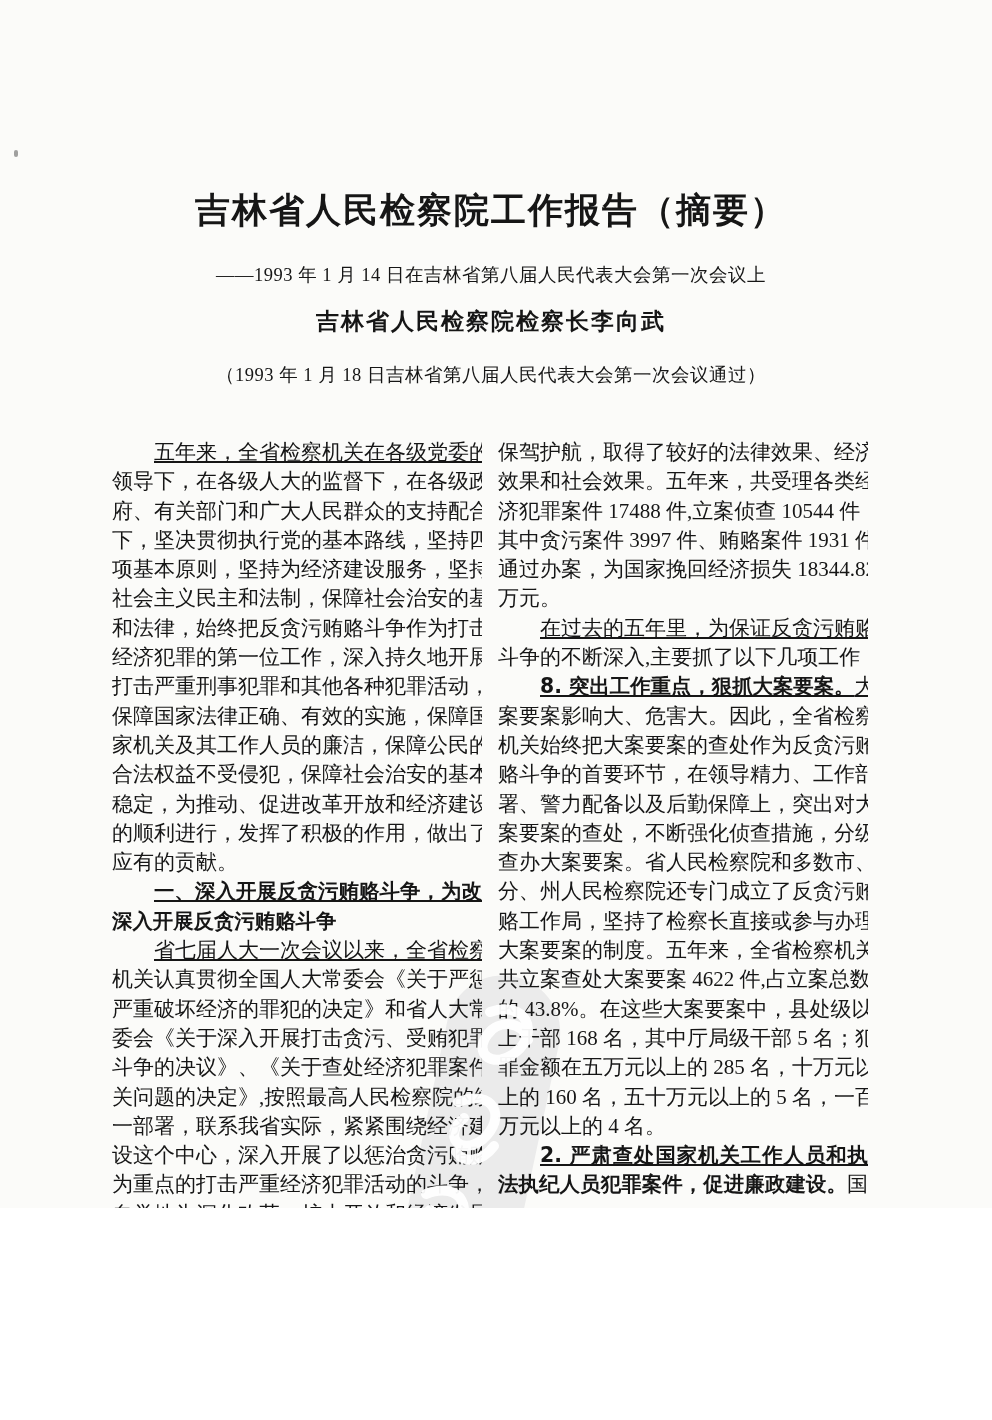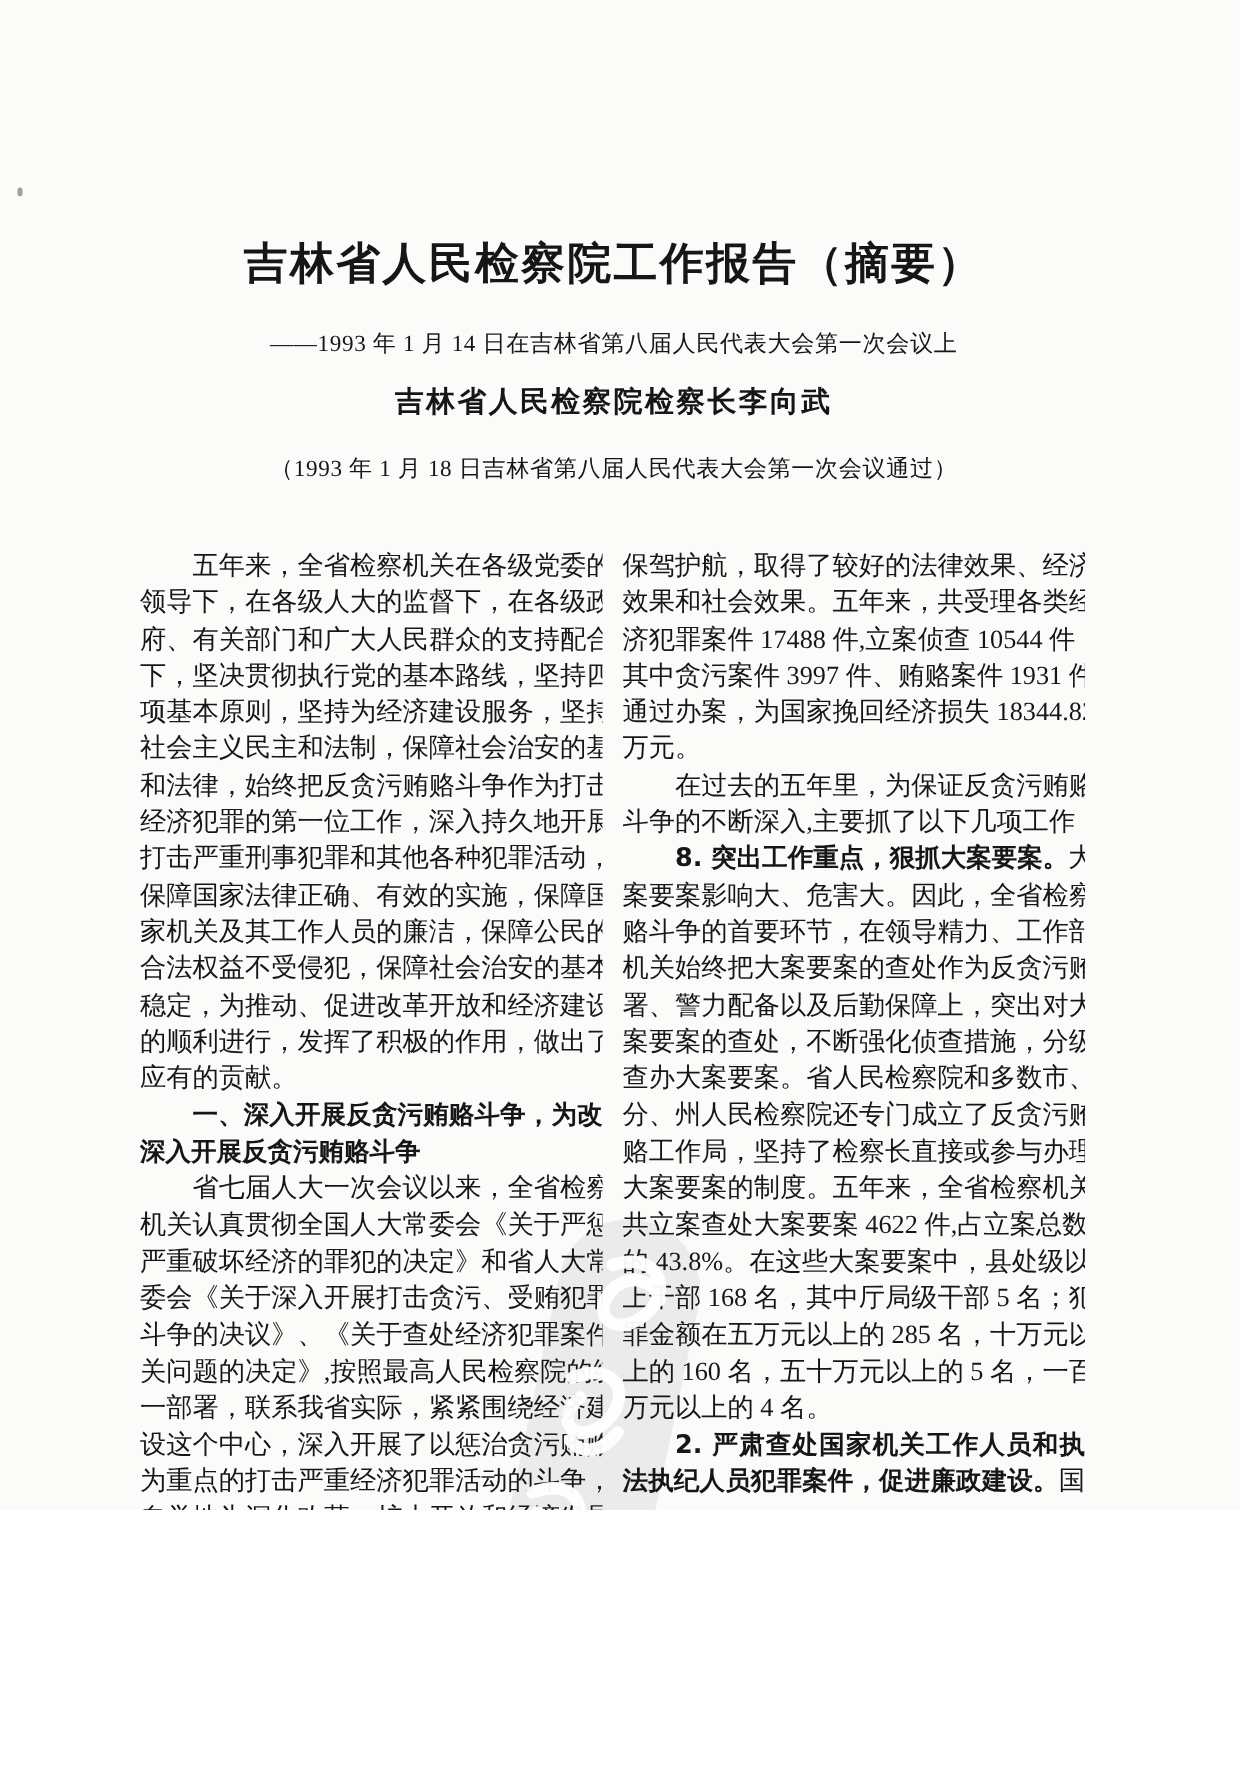--- a/index.html
+++ b/index.html
@@ -20,21 +20,21 @@
   .columns{position:absolute;top:438px;left:112px;width:758px;z-index:1;}
   .col{position:absolute;top:0;width:370px;}
   #col-left{left:0;}
   #col-right{left:386px;}
   .line{
     height:29.3px;line-height:29.3px;font-size:21px;
     text-align:justify;text-align-last:justify;text-justify:inter-character;
     overflow:hidden;white-space:nowrap;
   }
   .line.sh{text-align-last:left;}
-  .line.in{padding-left:42px;}
+  .line.in{padding-left:42px;text-decoration:underline;}
   .bold{font-weight:700;font-family:"DejaVu Sans","Liberation Sans",sans-serif;font-size:20.4px;}
   
   .page-number{position:absolute;top:1225px;left:782px;font-size:21px;letter-spacing:3px;z-index:1;}
   
   .wm-band{
     position:absolute;left:414px;top:972px;width:114px;height:424px;
     background:#ebebeb;border-radius:57px;transform:rotate(12deg);z-index:0;
   }
   .wm-overlay{position:absolute;left:330px;top:950px;width:270px;height:470px;z-index:2;pointer-events:none;}
   .wm-overlay path{fill:none;stroke:#ffffff;stroke-width:10;stroke-linecap:round;opacity:.95;}
@@ -93,22 +93,22 @@
         <div class="line"><span>保驾护航，取得了较好的法律效果、经济</span></div>
         <div class="line"><span>效果和社会效果。五年来，共受理各类经</span></div>
         <div class="line"><span>济犯罪案件 17488 件,立案侦查 10544 件，</span></div>
         <div class="line"><span>其中贪污案件 3997 件、贿赂案件 1931 件。</span></div>
         <div class="line"><span>通过办案，为国家挽回经济损失 18344.82</span></div>
         <div class="line sh"><span>万元。</span></div>
         <div class="line in"><span>在过去的五年里，为保证反贪污贿赂</span></div>
         <div class="line"><span>斗争的不断深入,主要抓了以下几项工作：</span></div>
         <div class="line in"><span class="bold">8. 突出工作重点，狠抓大案要案。</span><span>大</span></div>
         <div class="line"><span>案要案影响大、危害大。因此，全省检察</span></div>
+        <div class="line"><span>机关始终把大案要案的查处作为反贪污贿</span></div>
         <div class="line"><span>赂斗争的首要环节，在领导精力、工作部</span></div>
-        <div class="line"><span>机关始终把大案要案的查处作为反贪污贿</span></div>
         <div class="line"><span>署、警力配备以及后勤保障上，突出对大</span></div>
         <div class="line"><span>案要案的查处，不断强化侦查措施，分级</span></div>
         <div class="line"><span>查办大案要案。省人民检察院和多数市、</span></div>
         <div class="line"><span>分、州人民检察院还专门成立了反贪污贿</span></div>
         <div class="line"><span>赂工作局，坚持了检察长直接或参与办理</span></div>
         <div class="line"><span>大案要案的制度。五年来，全省检察机关</span></div>
         <div class="line"><span>共立案查处大案要案 4622 件,占立案总数</span></div>
         <div class="line"><span>的 43.8%。在这些大案要案中，县处级以</span></div>
         <div class="line"><span>上干部 168 名，其中厅局级干部 5 名；犯</span></div>
         <div class="line"><span>罪金额在五万元以上的 285 名，十万元以</span></div>

